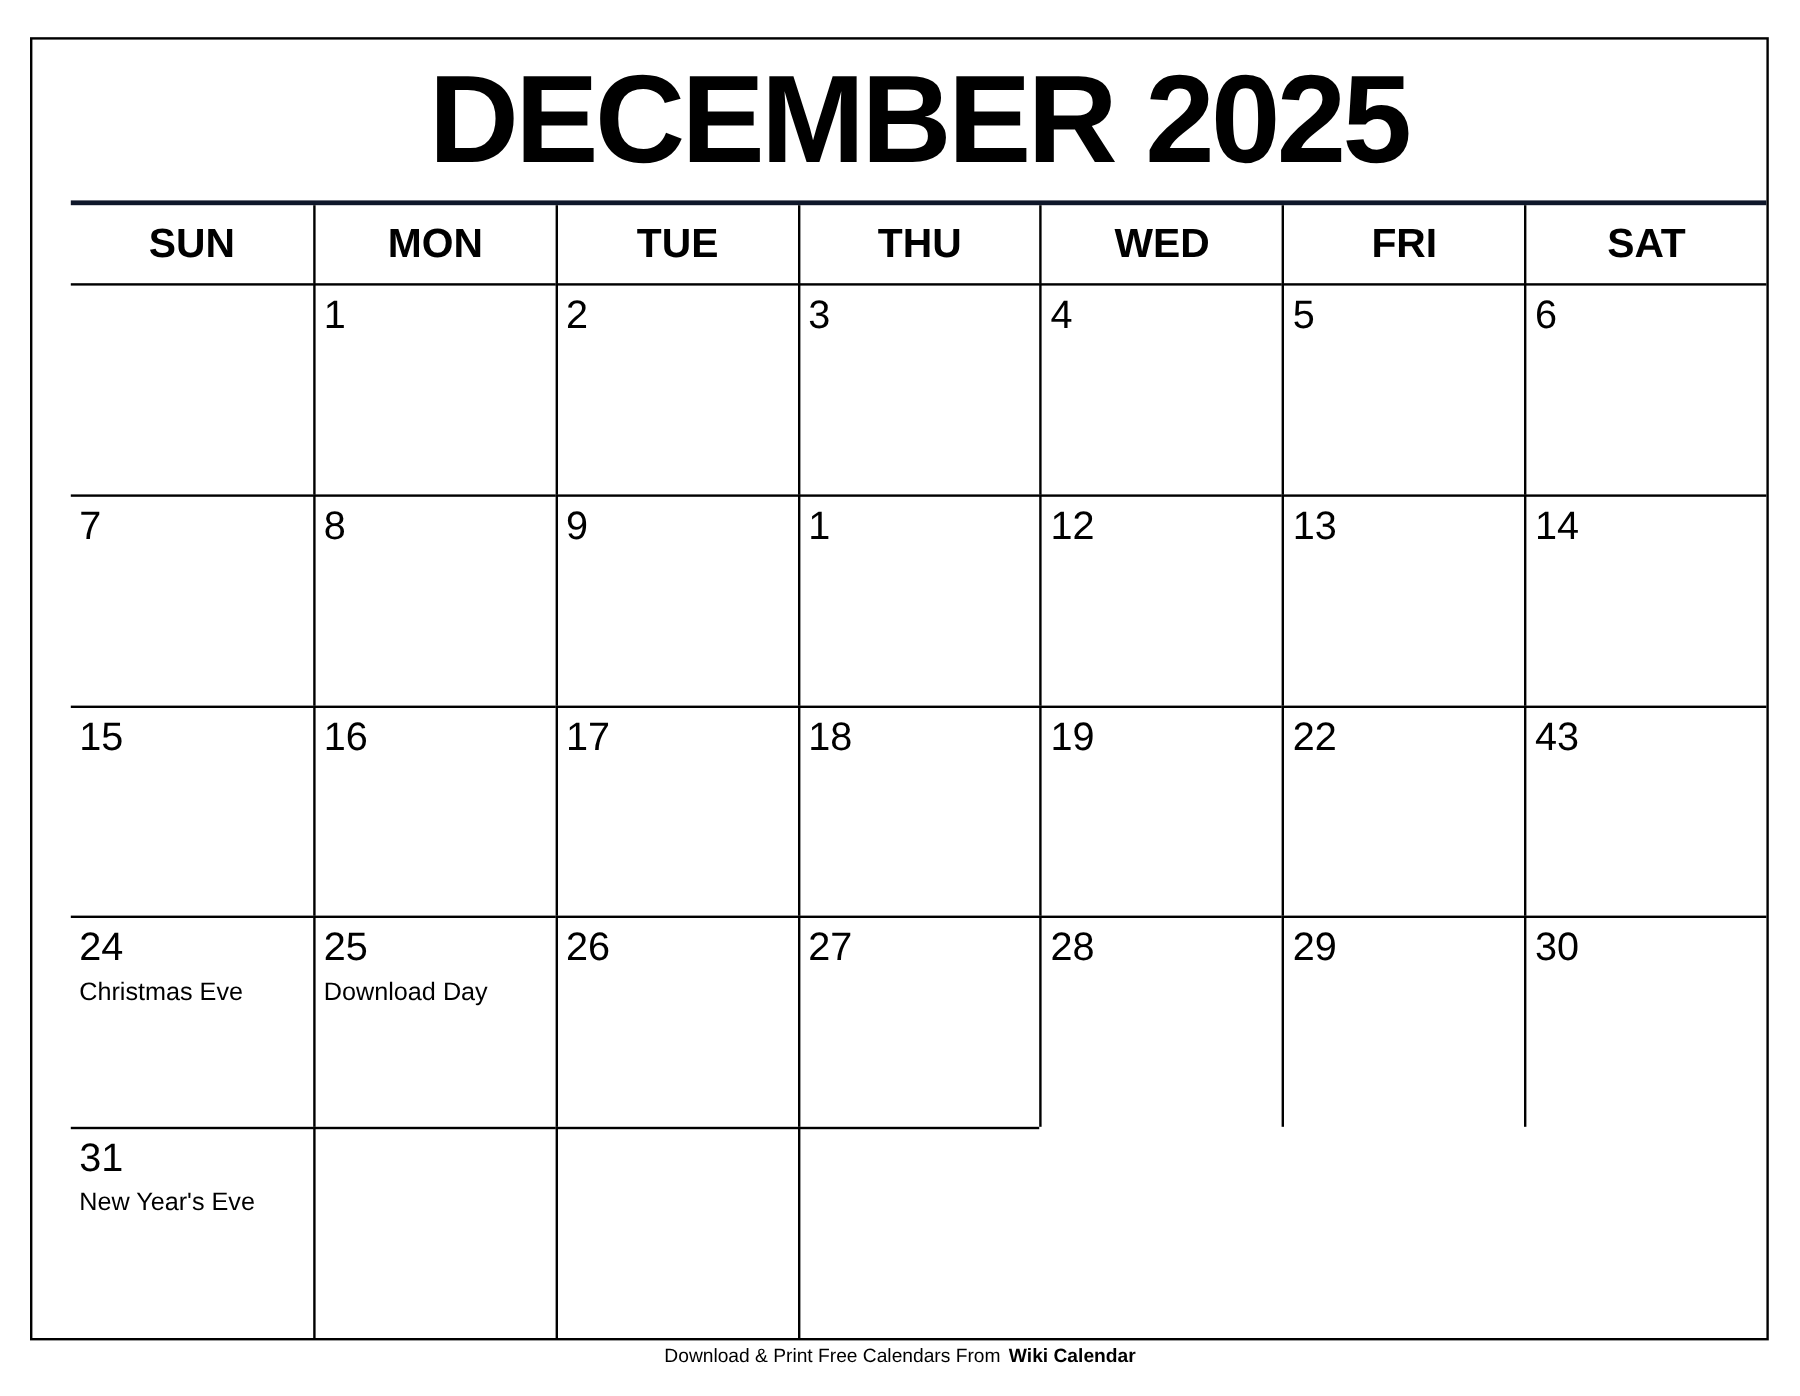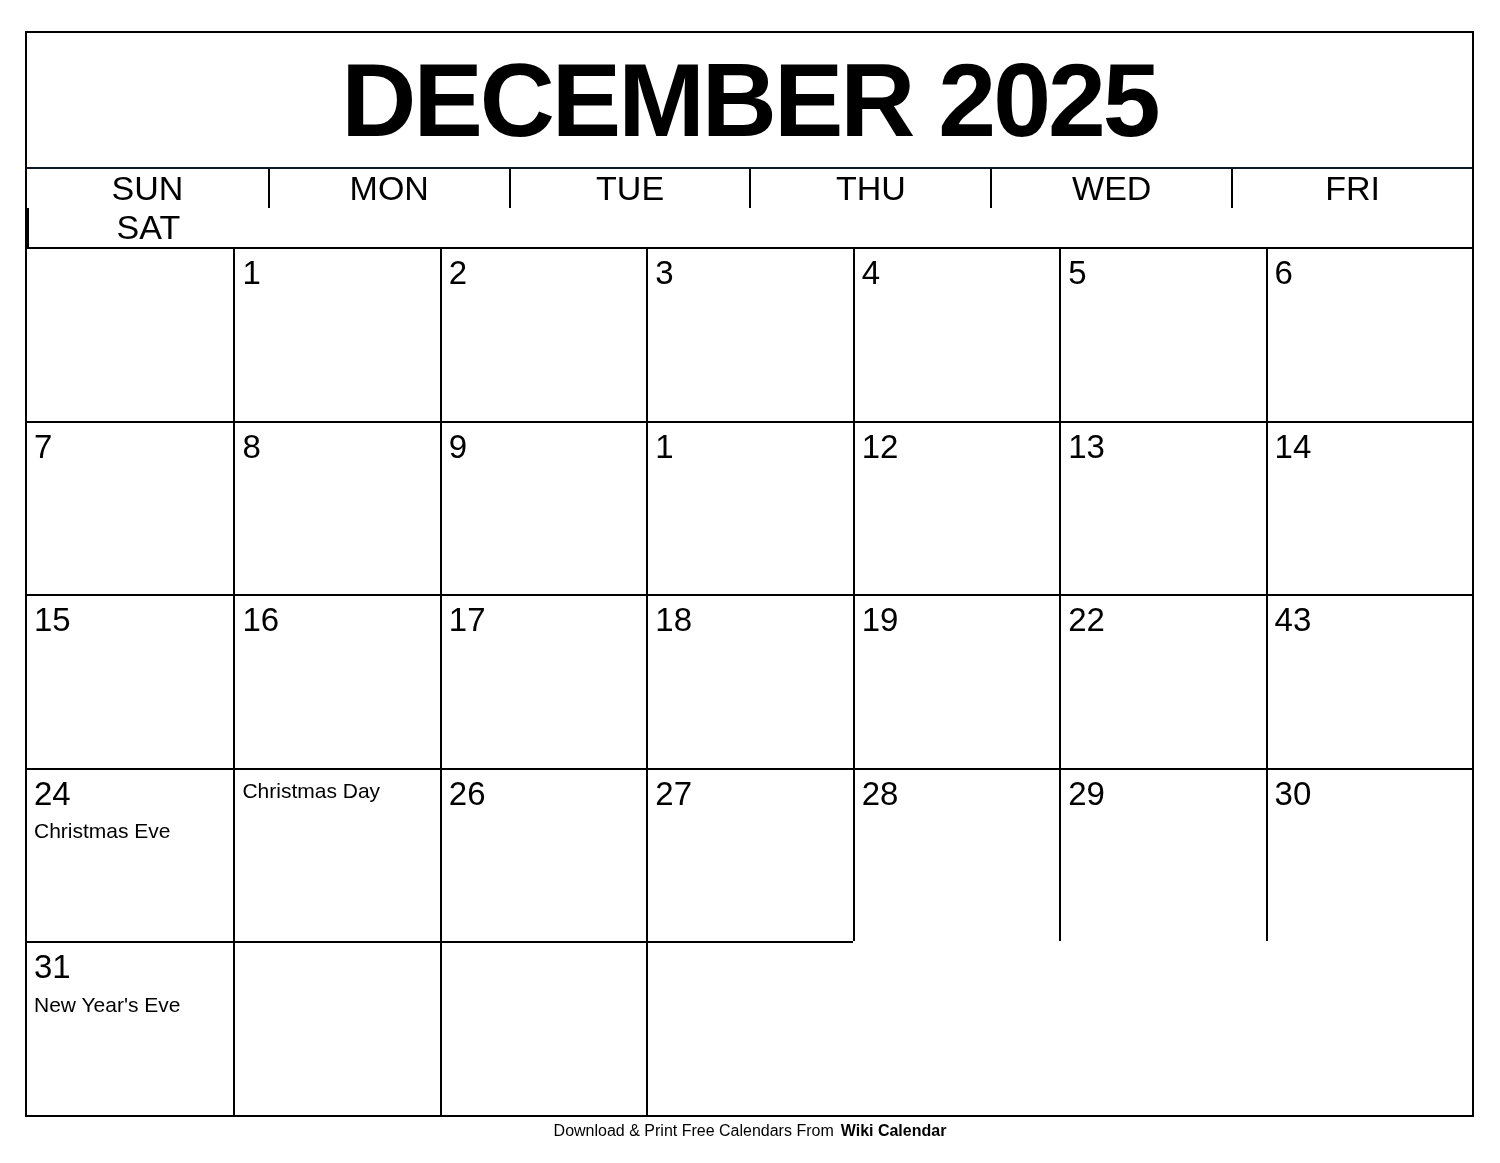--- a/index.html
+++ b/index.html
@@ -19,41 +19,43 @@
     position: absolute;
     left: 25px;
     top: 31px;
     width: 1449px;
     height: 1086px;
     border: 2px solid #000000;
     box-sizing: border-box;
     display: flex;
     flex-direction: column;
     background: #ffffff;
+    padding-left: 32px;
   }
   .title-area {
     flex: 0 0 134px;
     display: flex;
     align-items: center;
     justify-content: center;
     overflow: hidden;
   }
   .title {
     margin: 0;
     font-size: 104px;
     font-weight: bold;
     letter-spacing: -3px;
     line-height: 1;
     white-space: nowrap;
   }
   .weekday-row {
     flex: 0 0 65px;
-    border-top: 2px solid #0f172a;
+    border-top: 4px solid #0f172a;
     display: grid;
-    grid-template-columns: repeat(6, 1fr);
+    grid-template-columns: repeat(7, 1fr);
+    font-weight: bold;
   }
   .weekday-cell {
     display: flex;
     align-items: center;
     justify-content: center;
     font-size: 34px;
     border-left: 2px solid #000000;
     box-sizing: border-box;
   }
   .weekday-cell:first-child { border-left: none; }
@@ -175,21 +177,22 @@
           <div class="day-number">22</div>
         </div>
         <div class="day-cell">
           <div class="day-number">43</div>
         </div>
         <div class="day-cell">
           <div class="day-number">24</div>
           <div class="holiday">Christmas Eve</div>
         </div>
         <div class="day-cell">
-          <div class="holiday">Christmas Day</div>
+          <div class="day-number">25</div>
+          <div class="holiday">Download Day</div>
         </div>
         <div class="day-cell">
           <div class="day-number">26</div>
         </div>
         <div class="day-cell">
           <div class="day-number">27</div>
         </div>
         <div class="day-cell">
           <div class="day-number">28</div>
         </div>

